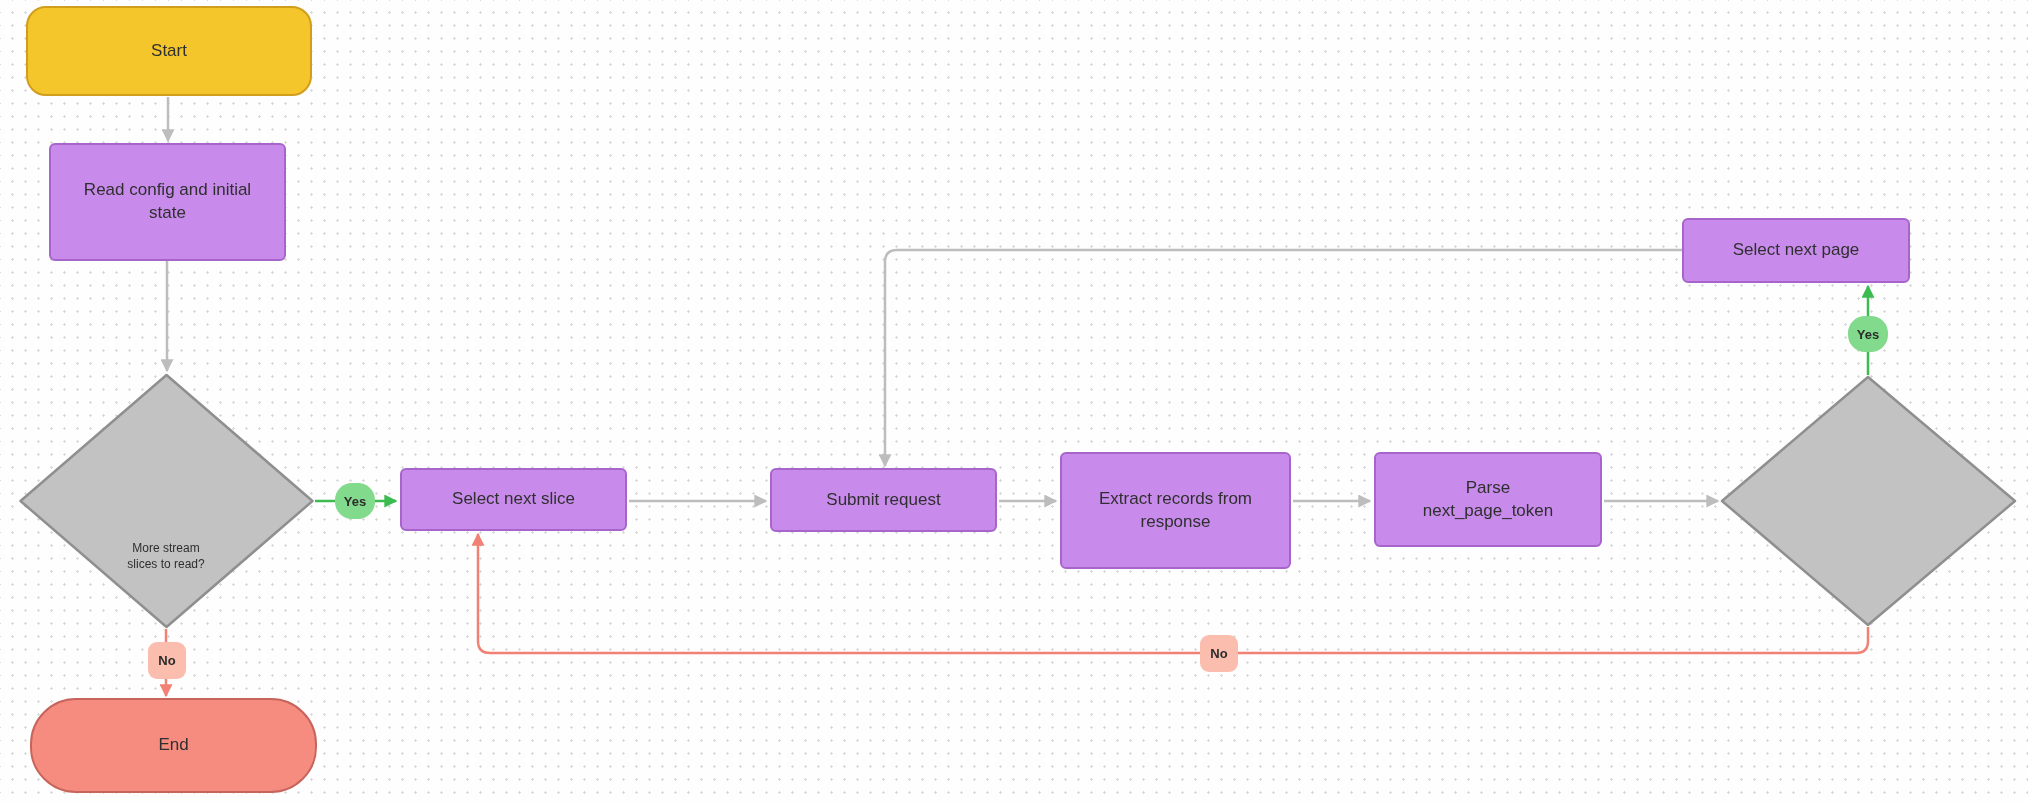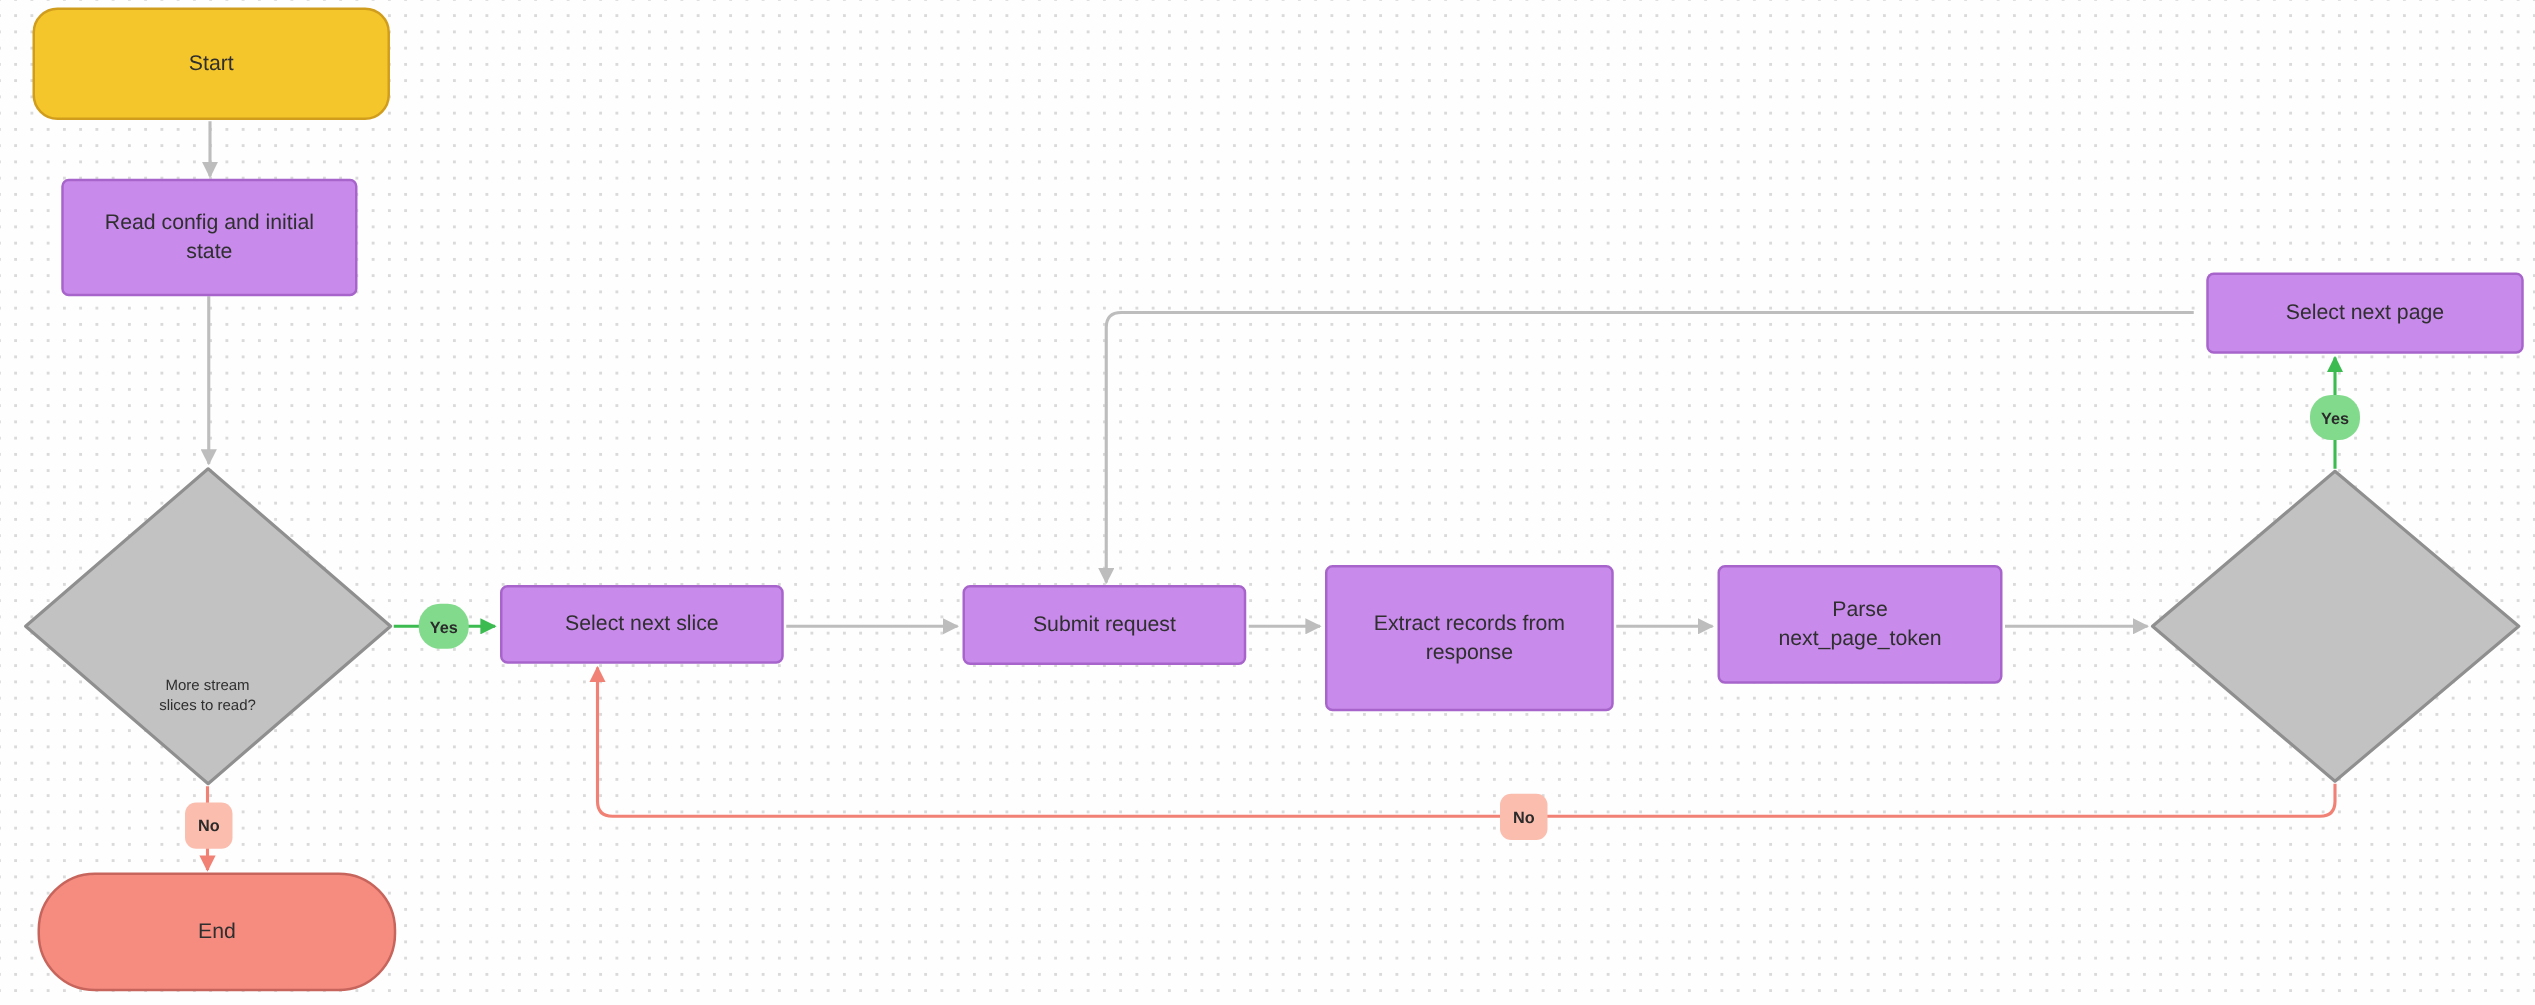--- a/index.html
+++ b/index.html
@@ -51,26 +51,26 @@
     display:flex;align-items:center;justify-content:center;
     font-size:13px;font-weight:600;color:#2b2b2b;
     border-radius:9px;
     box-sizing:border-box;
   }
   .badge-yes{background:#82db8c;border-radius:17px;}
   .badge-no{background:#fbbdae;}
 
   
   #n-start{left:26px;top:6px;width:286px;height:90px;}
-  #n-read-config{left:49px;top:143px;width:237px;height:94px;}
+  #n-read-config{left:49px;top:143px;width:237px;height:118px;}
   #n-select-next-slice{left:400px;top:468px;width:227px;height:63px;}
   #n-submit-request{left:770px;top:468px;width:227px;height:64px;}
   #n-extract-records{left:1060px;top:452px;width:231px;height:117px;}
   #n-parse-token{left:1374px;top:452px;width:228px;height:95px;}
-  #n-select-next-page{left:1765px;top:218px;width:254px;height:65px;}
+  #n-select-next-page{left:1682px;top:218px;width:228px;height:65px;}
   #n-end{left:30px;top:698px;width:287px;height:95px;}
 
   #lbl-more-slices{left:46px;top:430px;width:240px;height:142px;}
   #lbl-more-pages{left:1748px;top:430px;width:240px;height:142px;}
 
   #b-yes-slices{left:335px;top:483px;width:40px;height:36px;}
   #b-no-slices{left:148px;top:642px;width:38px;height:37px;}
   #b-yes-pages{left:1848px;top:316px;width:40px;height:36px;}
   #b-no-pages{left:1200px;top:635px;width:38px;height:37px;}
 </style>

